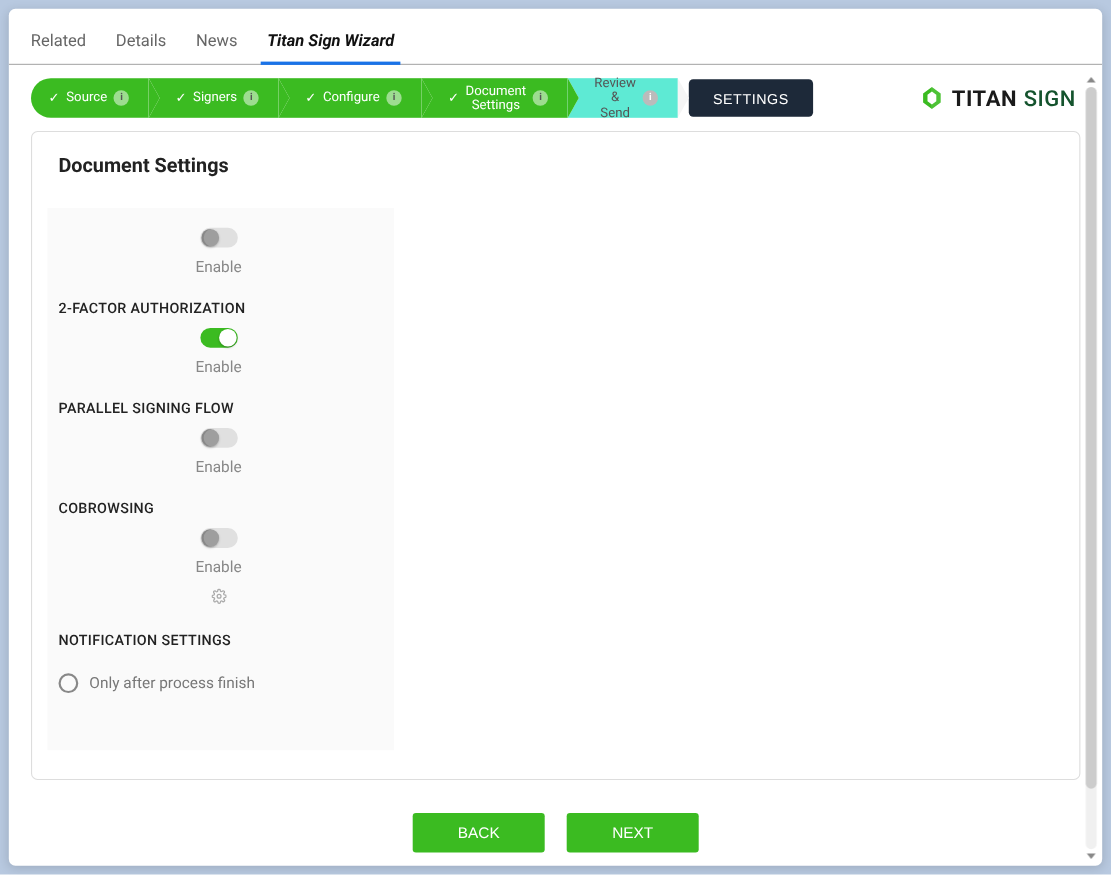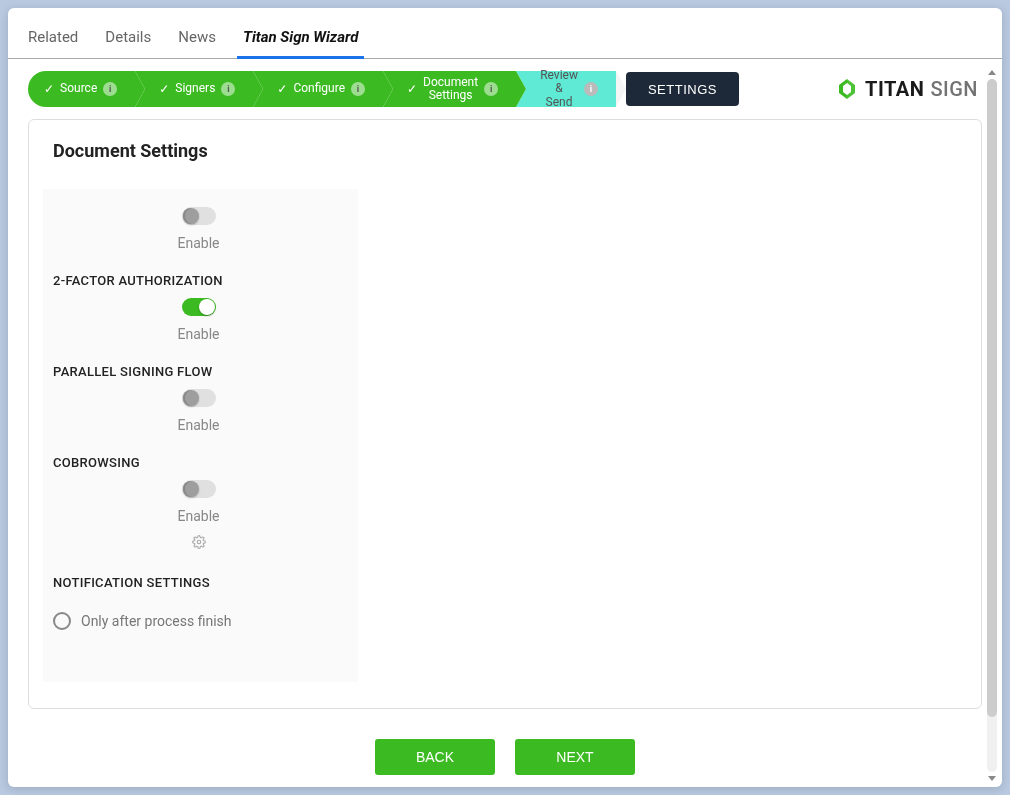--- a/index.html
+++ b/index.html
@@ -157,21 +157,21 @@
       margin-left: auto;
       display: flex;
       align-items: center;
       gap: 6px;
       font-weight: 700;
       font-size: 20px;
       padding-right: 4px;
     }
     .logo-mark svg { display:block; }
     .logo-titan { color: #1a1a1a; letter-spacing: 0.5px; }
-    .logo-sign { color: #737373; font-weight: 500; letter-spacing: 0.5px; }
+    .logo-sign { color: #14532d; font-weight: 500; letter-spacing: 0.5px; }
     .panel {
       border: 1px solid #ddd;
       border-radius: 6px;
       padding: 20px 24px 26px 24px;
       min-height: 510px;
     }
     .panel-title {
       font-size: 18px;
       font-weight: 700;
       color: #222;

